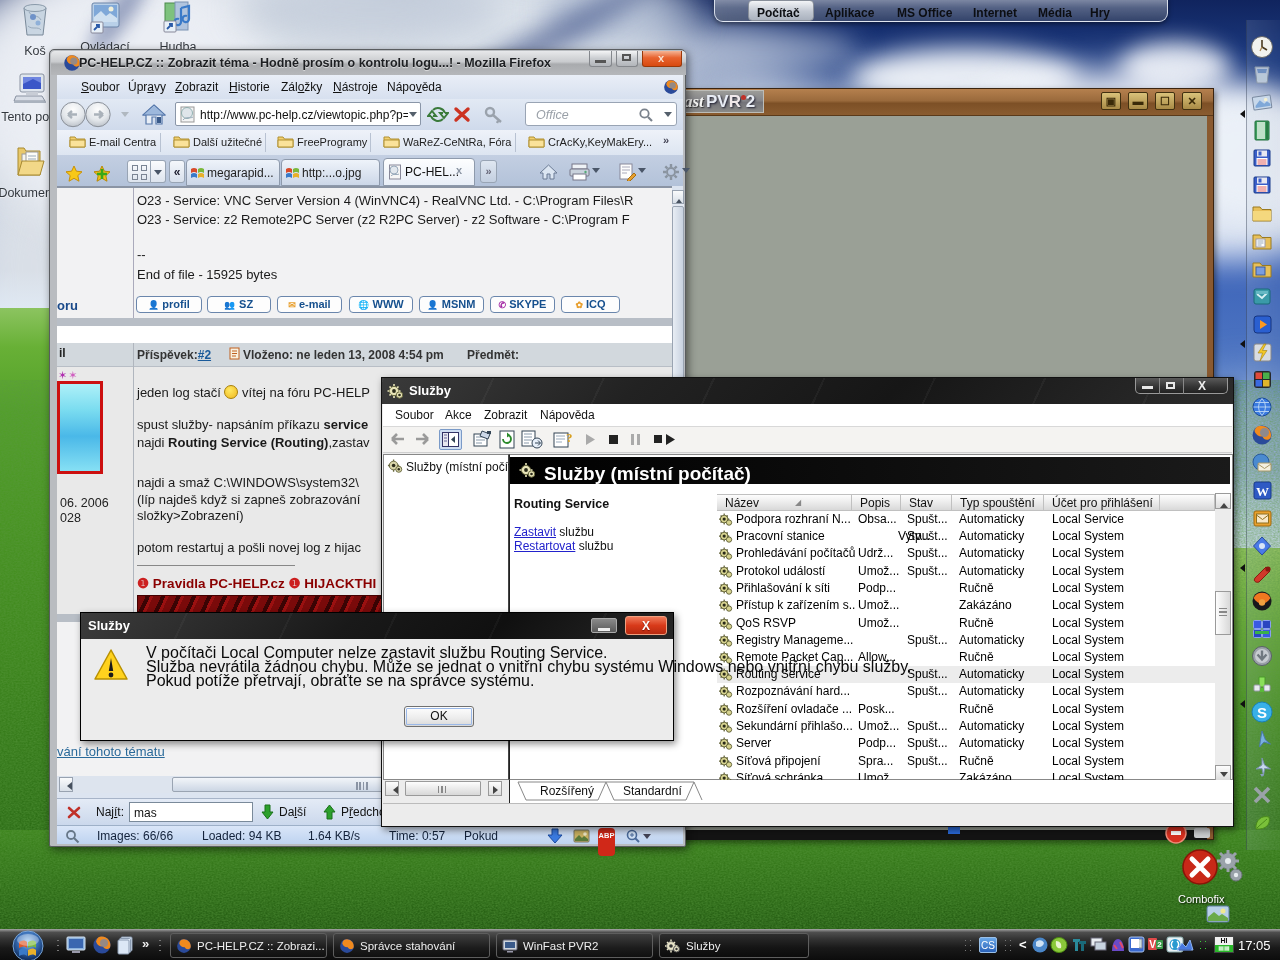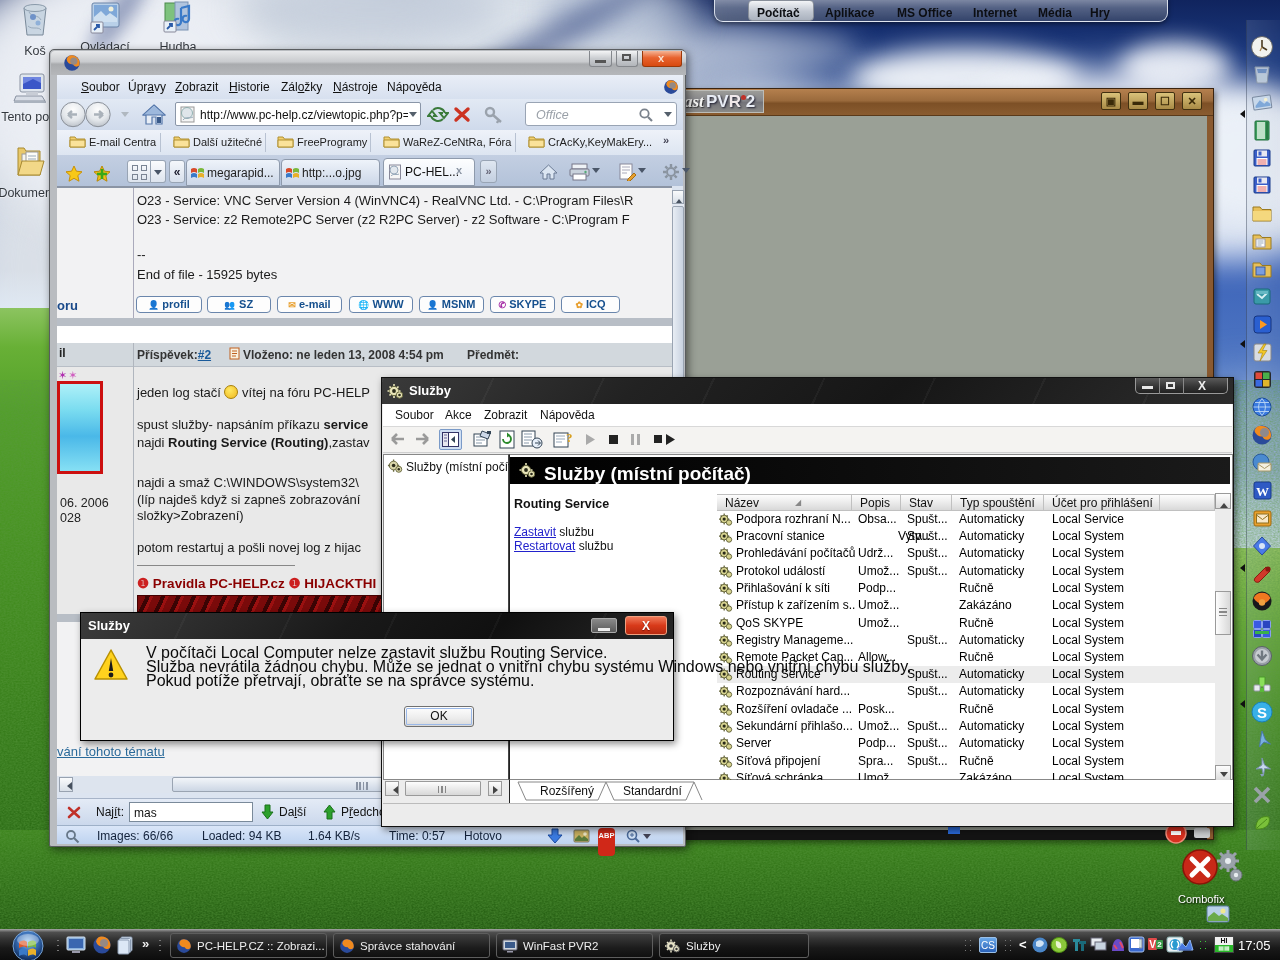--- a/index.html
+++ b/index.html
@@ -357,20 +357,21 @@
           <rect x="30" y="6" width="16" height="10" rx="2" fill="#caccce"></rect>
         </svg>
   </div>
   <div class="wfbtn" style="left:460px;">▣</div>
   <div class="wfbtn" style="left:487px;">▬</div>
   <div class="wfbtn" style="left:514px;">☐</div>
   <div class="wfbtn" style="left:541px;">✕</div>
 </div>
 <div id="ff">
   <div id="ff-title">
+        <span class="t">PC-HELP.CZ :: Zobrazit téma - Hodně prosím o kontrolu logu...! - Mozilla Firefox</span>
     <svg class="abs" style="left:12px;top:3px;" width="18" height="18" viewBox="0 0 20 20">
           <circle cx="10" cy="10" r="8.6" fill="#2a4a9a"></circle>
           <path d="M10 1.5 a8.5 8.5 0 0 1 8 11 c-3 3 -6 1 -7 -1 a7 7 0 0 1 -7 -5 c1 -4 3 -5 6 -5 Z" fill="#f08a1e"></path>
           <circle cx="12" cy="8" r="4" fill="#5a88c8" opacity=".6"></circle>
         </svg>
     <div class="abs" style="left:538px;top:0px;width:23px;height:16px;background:linear-gradient(180deg,#f4f5f6,#c9ccd0 50%,#b2b5ba);border:1px solid #84878c;border-top:none;border-radius:0 0 3px 3px;">
           <div style="margin:9px 0 0 5px;width:11px;height:3px;background:#555;"></div>
         </div>
     <div class="abs" style="left:565px;top:0px;width:22px;height:16px;background:linear-gradient(180deg,#f4f5f6,#c9ccd0 50%,#b2b5ba);border:1px solid #84878c;border-top:none;border-radius:0 0 3px 3px;">
           <div style="margin:3px 0 0 5px;width:9px;height:7px;border:2px solid #555;"></div>
@@ -628,21 +629,21 @@
     </div>
     <div id="ff-status">
       <svg class="abs" style="left:8px;top:3px;" width="15" height="15" viewBox="0 0 15 15">
             <circle cx="6" cy="6" r="4" fill="none" stroke="#667788" stroke-width="1.8"></circle>
             <path d="M9 9 l4.5 4.5" stroke="#667788" stroke-width="2"></path>
           </svg>
       <span class="abs" style="left:40px;top:3px;">Images: 66/66</span>
       <span class="abs" style="left:145px;top:3px;">Loaded: 94 KB</span>
       <span class="abs" style="left:251px;top:3px;">1.64 KB/s</span>
       <span class="abs" style="left:332px;top:3px;">Time: 0:57</span>
-      <span class="abs" style="left:407px;top:3px;">Hotovo</span>
+      <span class="abs" style="left:407px;top:3px;">Pokud</span>
       <svg class="abs" style="left:489px;top:2px;" width="18" height="16" viewBox="0 0 18 16">
             <path d="M9 15 L16 7 H12 V1 H6 V7 H2 Z" fill="#3a7ae0" stroke="#1a4aa0"></path>
           </svg>
       <svg class="abs" style="left:516px;top:2px;" width="17" height="16" viewBox="0 0 17 16">
             <rect x="1" y="2" width="15" height="12" rx="1" fill="#c8b060" stroke="#776"></rect>
             <path d="M2 11 l4 -4 3 3 2 -2 4 3 v2 H2 Z" fill="#5a7a3a"></path>
             <circle cx="12" cy="6" r="1.8" fill="#eee8c8"></circle>
           </svg>
       <div class="abs" style="left:541px;top:2px;width:17px;height:28px;background:#d02818;border-radius:4px;color:#fff;font-size:7.5px;font-weight:bold;text-align:center;line-height:16px;">ABP</div>
       <svg class="abs" style="left:568px;top:2px;" width="16" height="16" viewBox="0 0 16 16">
@@ -895,21 +896,21 @@
             <svg class="svg1" style="left:1px;top:1px;" viewBox="0 0 17 17">
               <g fill="#d8d490" stroke="#5a5a30">
                 <circle cx="7" cy="8" r="4.4"></circle>
                 <circle cx="12.5" cy="12" r="3"></circle>
               </g>
               <circle cx="7" cy="8" r="1.8" fill="#2a2a1a"></circle>
               <g stroke="#5a5a30" stroke-width="1.3">
                 <path d="M7 1.8 v2 M7 12.2 v2 M1.2 8 h2 M10.8 8 h2 M3 4 l1.3 1.3 M3 12 l1.3 -1.3 M11 4 l-1.3 1.3"></path>
               </g>
             </svg>
-            <span class="abs" style="left:19px;top:1px;width:119px;overflow:hidden;display:inline-block;white-space:nowrap;">QoS SKYPE</span>
+            <span class="abs" style="left:19px;top:1px;width:119px;overflow:hidden;display:inline-block;white-space:nowrap;">QoS RSVP</span>
             <span class="abs" style="left:141px;top:1px;">Umož...</span>
             <span class="abs" style="left:190px;top:1px;"></span>
             <span class="abs" style="left:242px;top:1px;">Ručně</span>
             <span class="abs" style="left:335px;top:1px;">Local System</span>
           </div>
 <div class="svr" style="left:207px;top:177px;width:498px;">
             <svg class="svg1" style="left:1px;top:1px;" viewBox="0 0 17 17">
               <g fill="#d8d490" stroke="#5a5a30">
                 <circle cx="7" cy="8" r="4.4"></circle>
                 <circle cx="12.5" cy="12" r="3"></circle>

